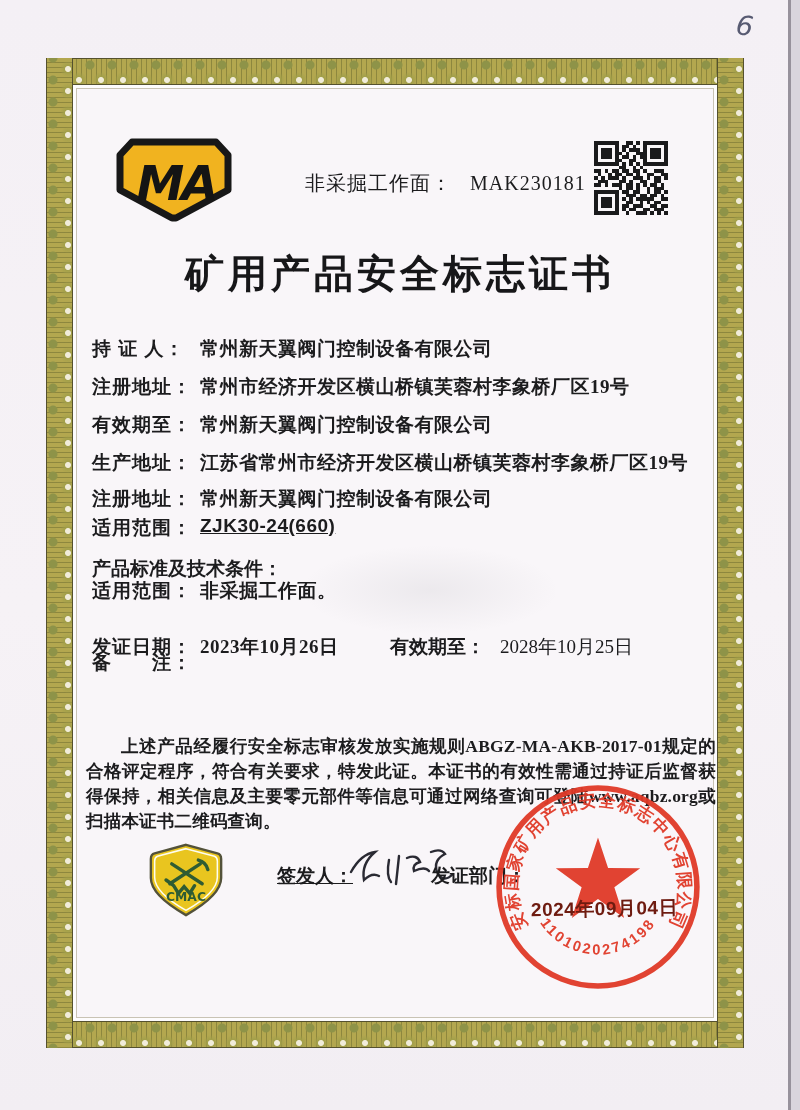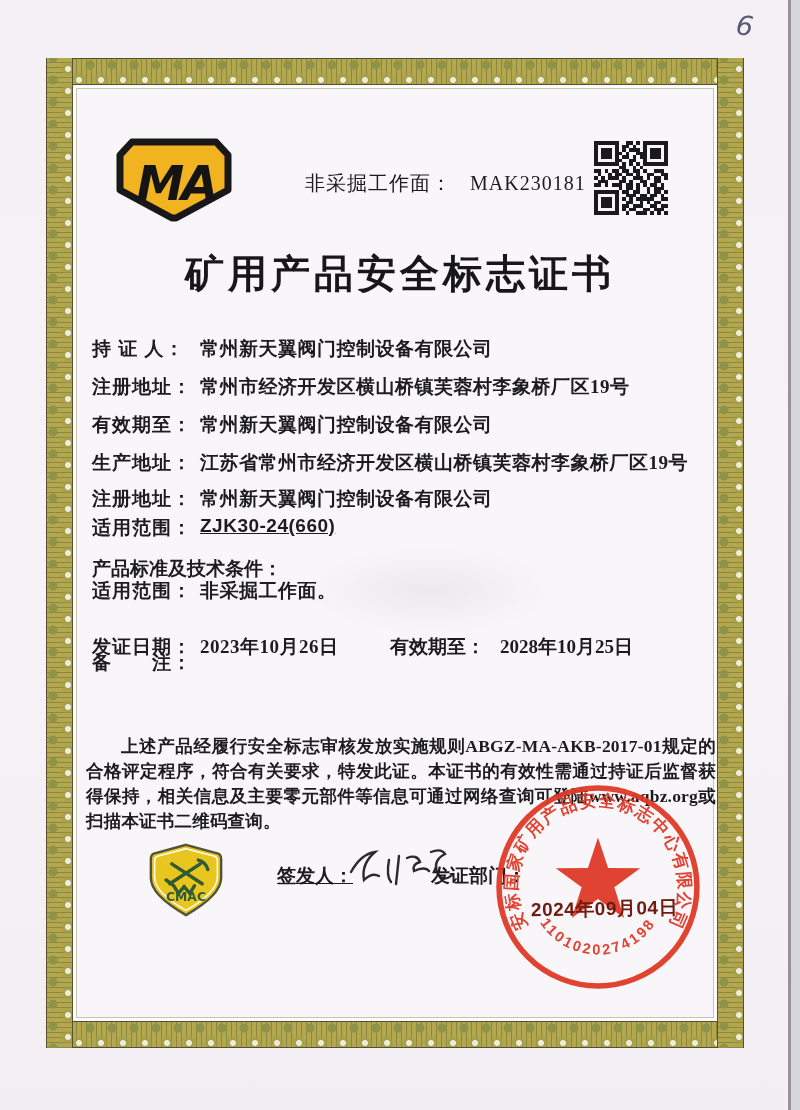--- a/index.html
+++ b/index.html
@@ -47,21 +47,21 @@
   
   .row{position:absolute;left:92px;font-size:19px;white-space:nowrap;}
   .row .lbl{font-family:"Liberation Sans","DejaVu Sans",sans-serif;font-weight:700;letter-spacing:1px;text-align:center;}
   .row .val{position:absolute;left:108px;font-weight:700;letter-spacing:.5px;}
   .val-mono{font-family:"Liberation Sans","DejaVu Sans",sans-serif;text-decoration:underline;}
   .standards-val{position:absolute;left:310px;top:524px;width:370px;font-size:17px;line-height:24px;
     font-family:"Liberation Sans","DejaVu Sans",sans-serif;font-weight:700;letter-spacing:.3px;}
   .row2-label{position:absolute;left:92px;top:536px;font-family:"Liberation Sans","DejaVu Sans",sans-serif;
     font-weight:700;font-size:19px;margin-top:20px;}
   .dates .lbl2{position:absolute;left:298px;font-family:"Liberation Sans","DejaVu Sans",sans-serif;font-weight:700;}
-  .dates .val2{position:absolute;left:408px;font-weight:700;text-align:right;}
+  .dates .val2{position:absolute;left:408px;font-weight:400;text-align:right;}
   
   .statement{position:absolute;left:86px;top:734px;width:630px;margin:0;font-size:17.5px;
     line-height:25px;font-weight:700;text-indent:2em;text-align:justify;letter-spacing:.2px;}
   
   .cmac-logo{position:absolute;left:146px;top:842px;}
   .signer-label{position:absolute;left:277px;top:863px;font-family:"Liberation Sans","DejaVu Sans",sans-serif;
     font-weight:700;font-size:19px;text-decoration:underline;}
   .signature{position:absolute;left:345px;top:838px;}
   .dept-label{position:absolute;left:431px;top:863px;font-family:"Liberation Sans","DejaVu Sans",sans-serif;
     font-weight:700;font-size:19px;}

